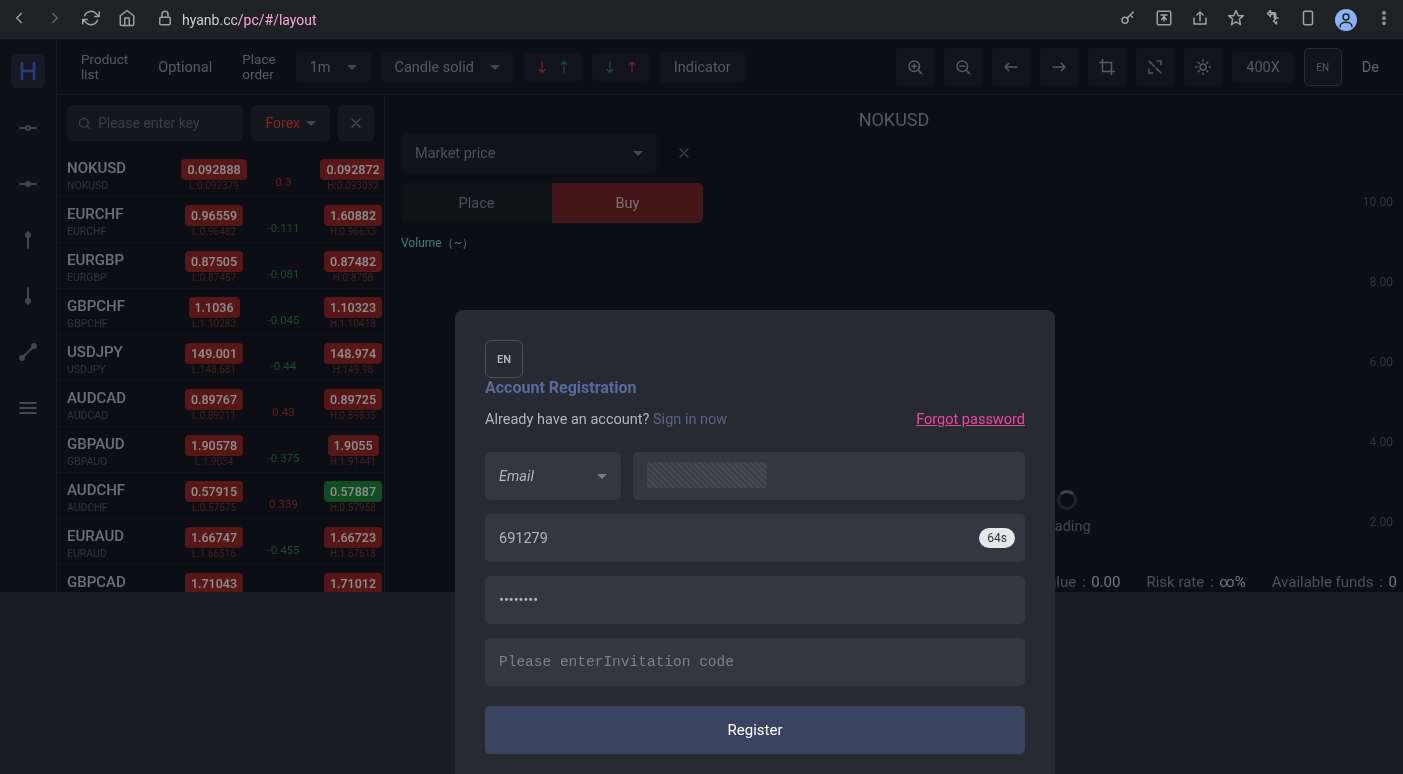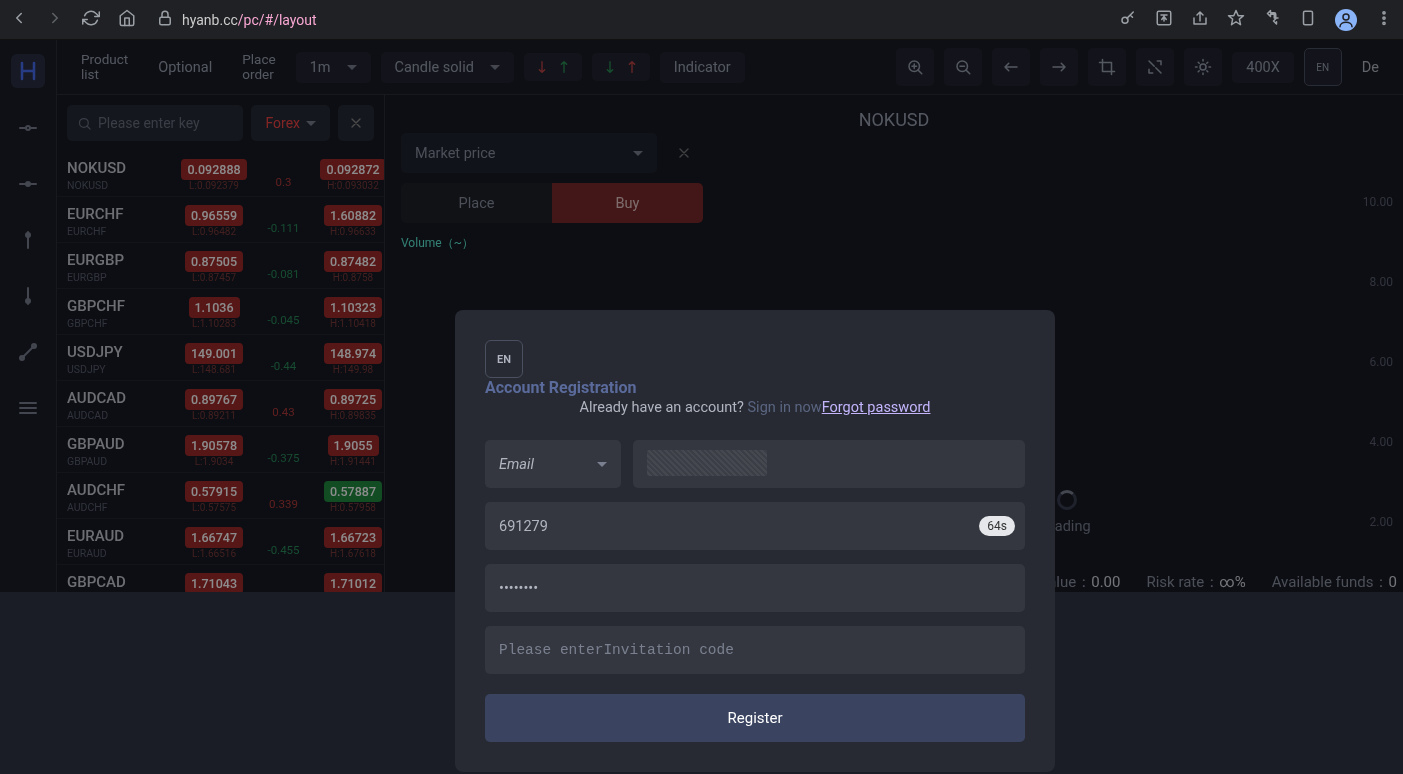--- a/index.html
+++ b/index.html
@@ -75,24 +75,24 @@
 .bottom-tabs { position: absolute; bottom: 0; left: 0; display: flex; height: 28px; background: #2a2e3a; border-radius: 4px 4px 0 0; }
 .bottom-tabs .tab { padding: 5px 18px; font-size: 14px; color: #9aa0b0; }
 .bottom-tabs .tab.active { color: #3a8ae0; }
 .status-bar { position: absolute; bottom: 0; right: 6px; color: #8a90a0; font-size: 15px; display: flex; gap: 26px; height: 20px; align-items: center; }
 .status-bar .val { color: #cfd3dc; }
 
 
 .modal-wrap { position: absolute; top: 270px; left: 455px; width: 600px; background: #272a33; border-radius: 8px; padding: 30px 30px 30px 30px; z-index: 10; }
 .modal-wrap .en-badge { width: 38px; height: 38px; border: 1px solid #4a505f; border-radius: 6px; display: flex; align-items: center; justify-content: center; color: #b0b5c0; font-size: 11px; font-weight: 600; }
 .modal-wrap h2 { color: #5a6a9a; font-size: 16px; font-weight: 700; }
-.modal-wrap .sub-row { display: flex; justify-content: center; margin-top: 2px; font-size: 14.5px; }
+.modal-wrap .sub-row { display: flex; justify-content: space-between; margin-top: 14px; font-size: 14.5px; }
 .modal-wrap .sub-row .have { color: #b0b5c0; }
 .modal-wrap .sub-row .sign-in { color: #5a6580; }
-.modal-wrap .sub-row .forgot { color: #c4b5fd; text-decoration: underline; }
+.modal-wrap .sub-row .forgot { color: #ec4899; text-decoration: underline; }
 .modal-wrap .form { margin-top: 24px; display: flex; flex-direction: column; gap: 14px; }
 .modal-wrap .row1 { display: flex; gap: 12px; font-style: italic; }
 .modal-wrap .email-dd { width: 136px; background: #34373f; border-radius: 5px; height: 48px; display: flex; align-items: center; padding: 0 14px; color: #b0b5c0; font-size: 14.5px; justify-content: space-between; }
 .modal-wrap .email-in { flex: 1; background: #34373f; border-radius: 5px; height: 48px; padding: 0 14px; position: relative; }
 .modal-wrap .email-in .redact { position: absolute; top: 10px; left: 14px; width: 120px; height: 26px; background: repeating-linear-gradient(45deg,#3b3e46,#3b3e46 2px,#45484f 2px,#45484f 4px); border-radius: 2px; }
 .modal-wrap .field { background: #34373f; border-radius: 5px; height: 48px; display: flex; align-items: center; padding: 0 14px; color: #b0b5c0; font-size: 14.5px; position: relative; }
 .modal-wrap .field .countdown { position: absolute; right: 10px; background: #e5e7ea; color: #333; font-size: 12px; padding: 3px 8px; border-radius: 10px; }
 .modal-wrap .field.placeholder { color: #7a8090; font-family: Liberation Mono, monospace; }
 .modal-wrap .reg-btn { background: #3a4460; color: #fff; height: 48px; border-radius: 5px; display: flex; align-items: center; justify-content: center; font-size: 15px; margin-top: 6px; }
 

